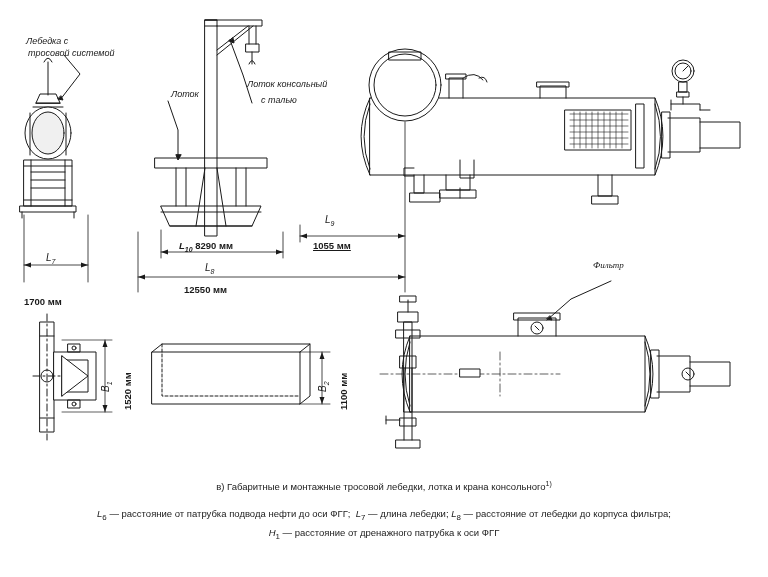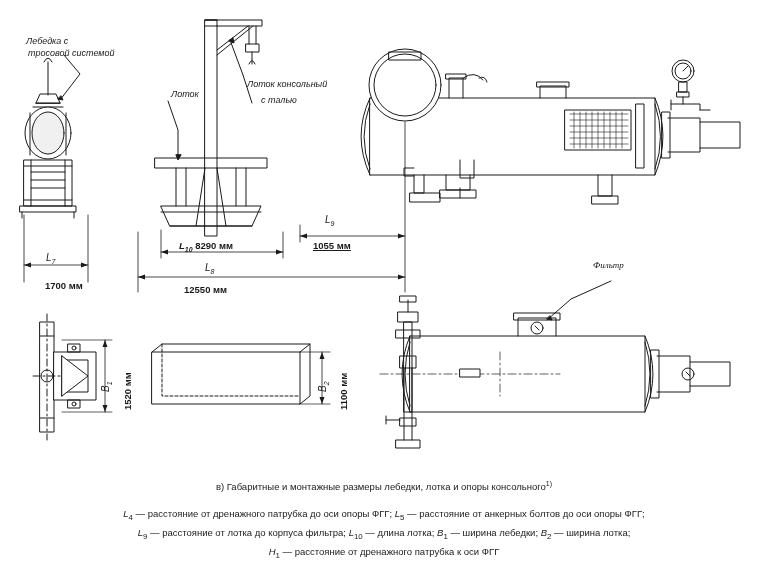--- a/index.html
+++ b/index.html
@@ -255,39 +255,38 @@
   <div class="lbl ital" style="left:28px;top:48px;">тросовой системой</div>
 
   <div class="lbl ital" style="left:159px;top:89px;margin-left:12px;">Лоток</div>
 
   <div class="lbl ital" style="left:247px;top:79px;">Лоток консольный</div>
   <div class="lbl ital" style="left:261px;top:95px;">с талью</div>
 
   <div class="lbl ital" style="left:593px;top:260px;font-family:Liberation Serif, serif;">Фильтр</div>
 
   <div class="dimtxt" style="left:46px;top:252px;font-style:italic;font-weight:normal;font-size:10px;"><i>L</i><sub style="font-size:7px;">7</sub></div>
-  <div class="dimtxt" style="left:24px;top:280px;margin-left:21px;">1700 мм</div>
+  <div class="dimtxt" style="left:24px;top:296px;">1700 мм</div>
 
   <div class="dimtxt" style="left:179px;top:240px;font-weight:bold;"><span style="font-style:italic;"><i>L</i><sub style="font-size:7px;">10</sub></span> 8290 мм</div>
 
   <div class="dimtxt" style="left:325px;top:214px;font-style:italic;font-weight:normal;font-size:10px;"><i>L</i><sub style="font-size:7px;">9</sub></div>
   <div class="dimtxt" style="left:313px;top:240px;text-decoration:underline;">1055 мм</div>
 
   <div class="dimtxt" style="left:205px;top:262px;font-style:italic;font-weight:normal;font-size:10px;"><i>L</i><sub style="font-size:7px;">8</sub></div>
   <div class="dimtxt" style="left:184px;top:284px;">12550 мм</div>
 
   <div class="dimtxt vert" style="left:100px;top:392px;font-style:italic;font-weight:normal;font-size:10px;"><i>B</i><sub style="font-size:7px;">1</sub></div>
   <div class="dimtxt vert" style="left:122px;top:410px;">1520 мм</div>
 
   <div class="dimtxt vert" style="left:317px;top:392px;font-style:italic;font-weight:normal;font-size:10px;"><i>B</i><sub style="font-size:7px;">2</sub></div>
   <div class="dimtxt vert" style="left:338px;top:410px;">1100 мм</div>
 
   <div class="caption" style="top:480px;">
-    <span>в) Габаритные и монтажные размеры лебедки, лотка и опоры консольного</span><sup>1)</sup>
+    <span>в) Габаритные и монтажные тросовой лебедки, лотка и крана консольного</span><sup>1)</sup>
   </div>
 
   <div class="legend" style="top:506px;">
-    <div><i>L</i><sub>4</sub> — расстояние от дренажного патрубка до оси опоры ФГГ; <i>L</i><sub>5</sub> — расстояние от анкерных болтов до оси опоры ФГГ;</div>
-    <div><i>L</i><sub>9</sub> — расстояние от лотка до корпуса фильтра; <i>L</i><sub>10</sub> — длина лотка; <i>B</i><sub>1</sub> — ширина лебедки; <i>B</i><sub>2</sub> — ширина лотка;</div>
+    <div><i>L</i><sub>6</sub> — расстояние от патрубка подвода нефти до оси ФГГ;&nbsp; <i>L</i><sub>7</sub> — длина лебедки; <i>L</i><sub>8</sub> — расстояние от лебедки до корпуса фильтра;</div>
     <div><i>H</i><sub>1</sub> — расстояние от дренажного патрубка к оси ФГГ</div>
   </div>
 
 </div>
 
 </body></html>

